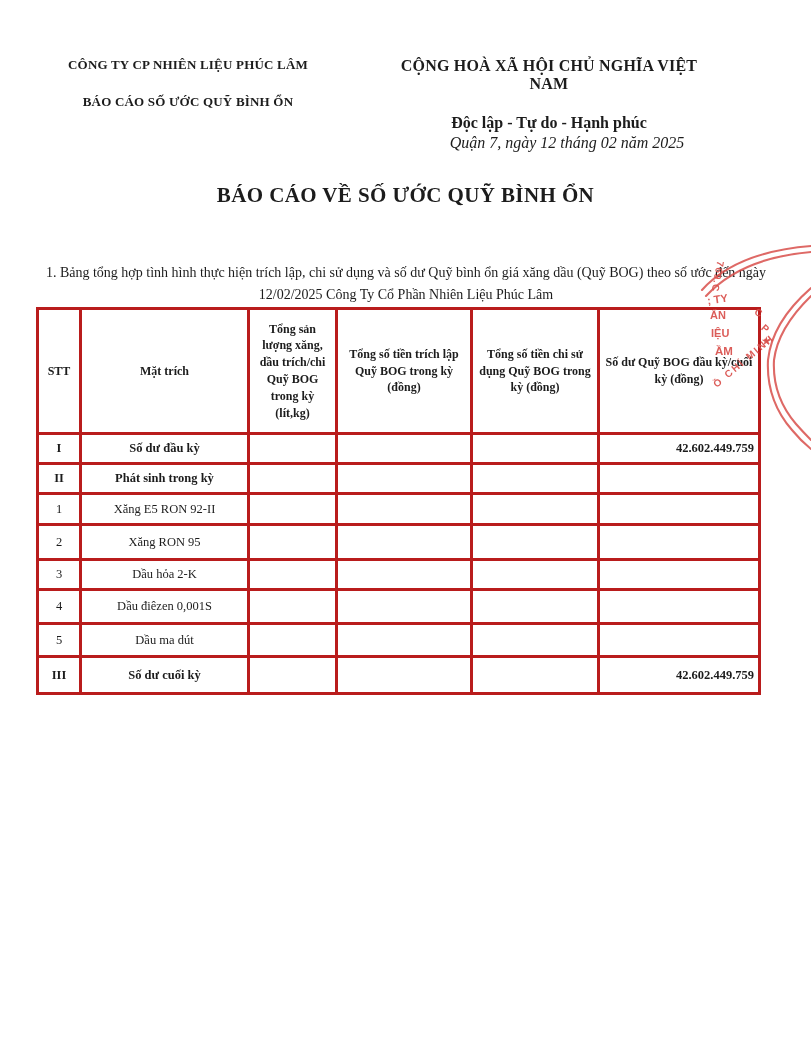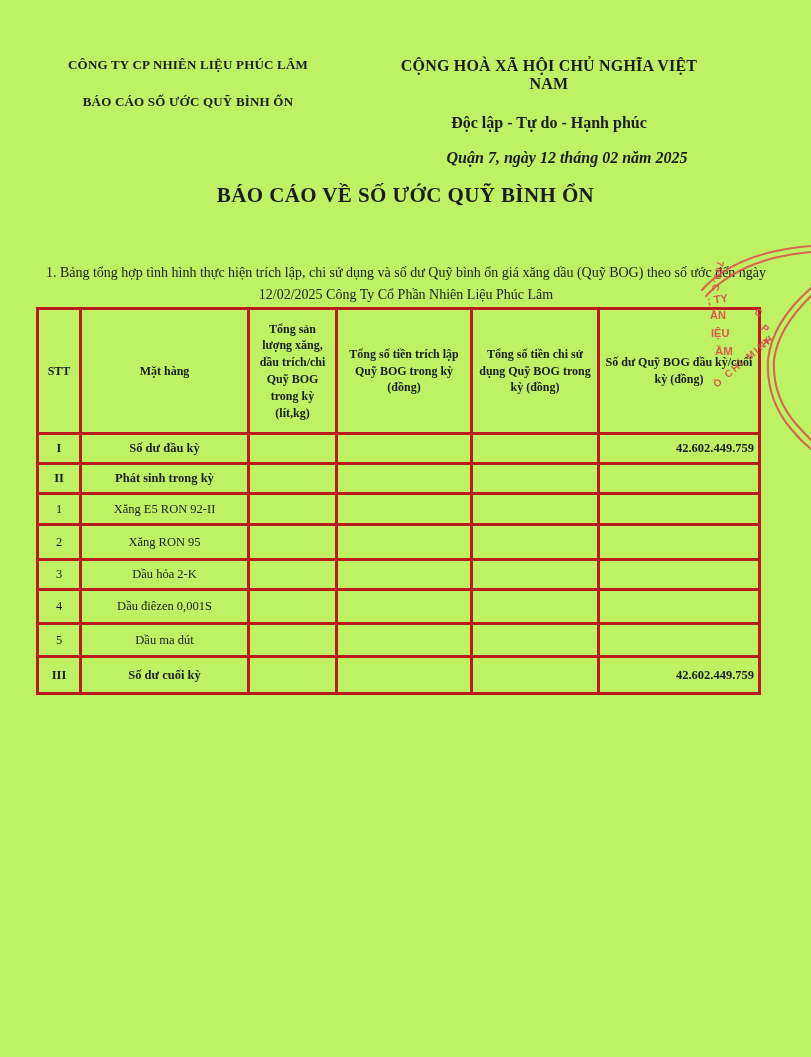--- a/index.html
+++ b/index.html
@@ -1,36 +1,36 @@
 <!DOCTYPE html>
 <html><head>
 <meta charset="utf-8">
 <style>
   html,body{margin:0;padding:0;background:#e8e8e8;}
   .page{
     position:relative;
     width:811px;height:1057px;
-    background:#bef264;
+    background:#ffffff;
     overflow:hidden;
     font-family:"Liberation Serif","DejaVu Serif",serif;
     color:#1c1c1c;
   }
   
   .lh-left{
     position:absolute;left:38px;top:57px;width:300px;
     text-align:center;font-weight:bold;font-size:13px;letter-spacing:.2px;
   }
   .lh-left .line2{margin-top:21px;}
   .lh-right{
     position:absolute;left:388px;top:57px;width:322px;
     text-align:center;font-size:16px;
   }
   .lh-right .nat{font-weight:bold;letter-spacing:.2px;}
   .lh-right .motto{font-weight:bold;margin-top:21px;}
-  .lh-right .date{font-style:italic;font-weight:700;margin-top:17px;padding-left:36px;white-space:nowrap;}
+  .lh-right .date{font-style:italic;font-weight:400;margin-top:2px;padding-left:36px;white-space:nowrap;}
   
   .doc-title{
     position:absolute;left:0;right:0;top:183px;
     text-align:center;font-weight:bold;font-size:21px;letter-spacing:.4px;
   }
   
   .intro{
     position:absolute;left:26px;top:262px;width:760px;
     text-align:center;font-size:14px;line-height:1.55;
   }
@@ -97,21 +97,21 @@
       <col style="width:43px">
         <col style="width:168px">
         <col style="width:88px">
       <col style="width:135px">
         <col style="width:127px">
         <col style="width:161px">
     </colgroup>
     <tbody>
         <tr style="height:125px">
       <th>STT</th>
-      <th>Mặt hàng</th>
+      <th>Mặt trích</th>
       <th>Tổng sản lượng xăng, dầu trích/chi Quỹ BOG trong kỳ (lít,kg)</th>
       <th>Tổng số tiền trích lập Quỹ BOG trong kỳ (đồng)</th>
       <th>Tổng số tiền chi sử dụng Quỹ BOG trong kỳ (đồng)</th>
       <th>Số dư Quỹ BOG đầu kỳ/cuối kỳ (đồng)</th>
     </tr>
     <tr class="bold-row" style="height:30px">
       <td class="stt">I</td>
       <td class="label">Số dư đầu kỳ</td>
       <td class="cell"></td>
       <td class="cell"></td>

